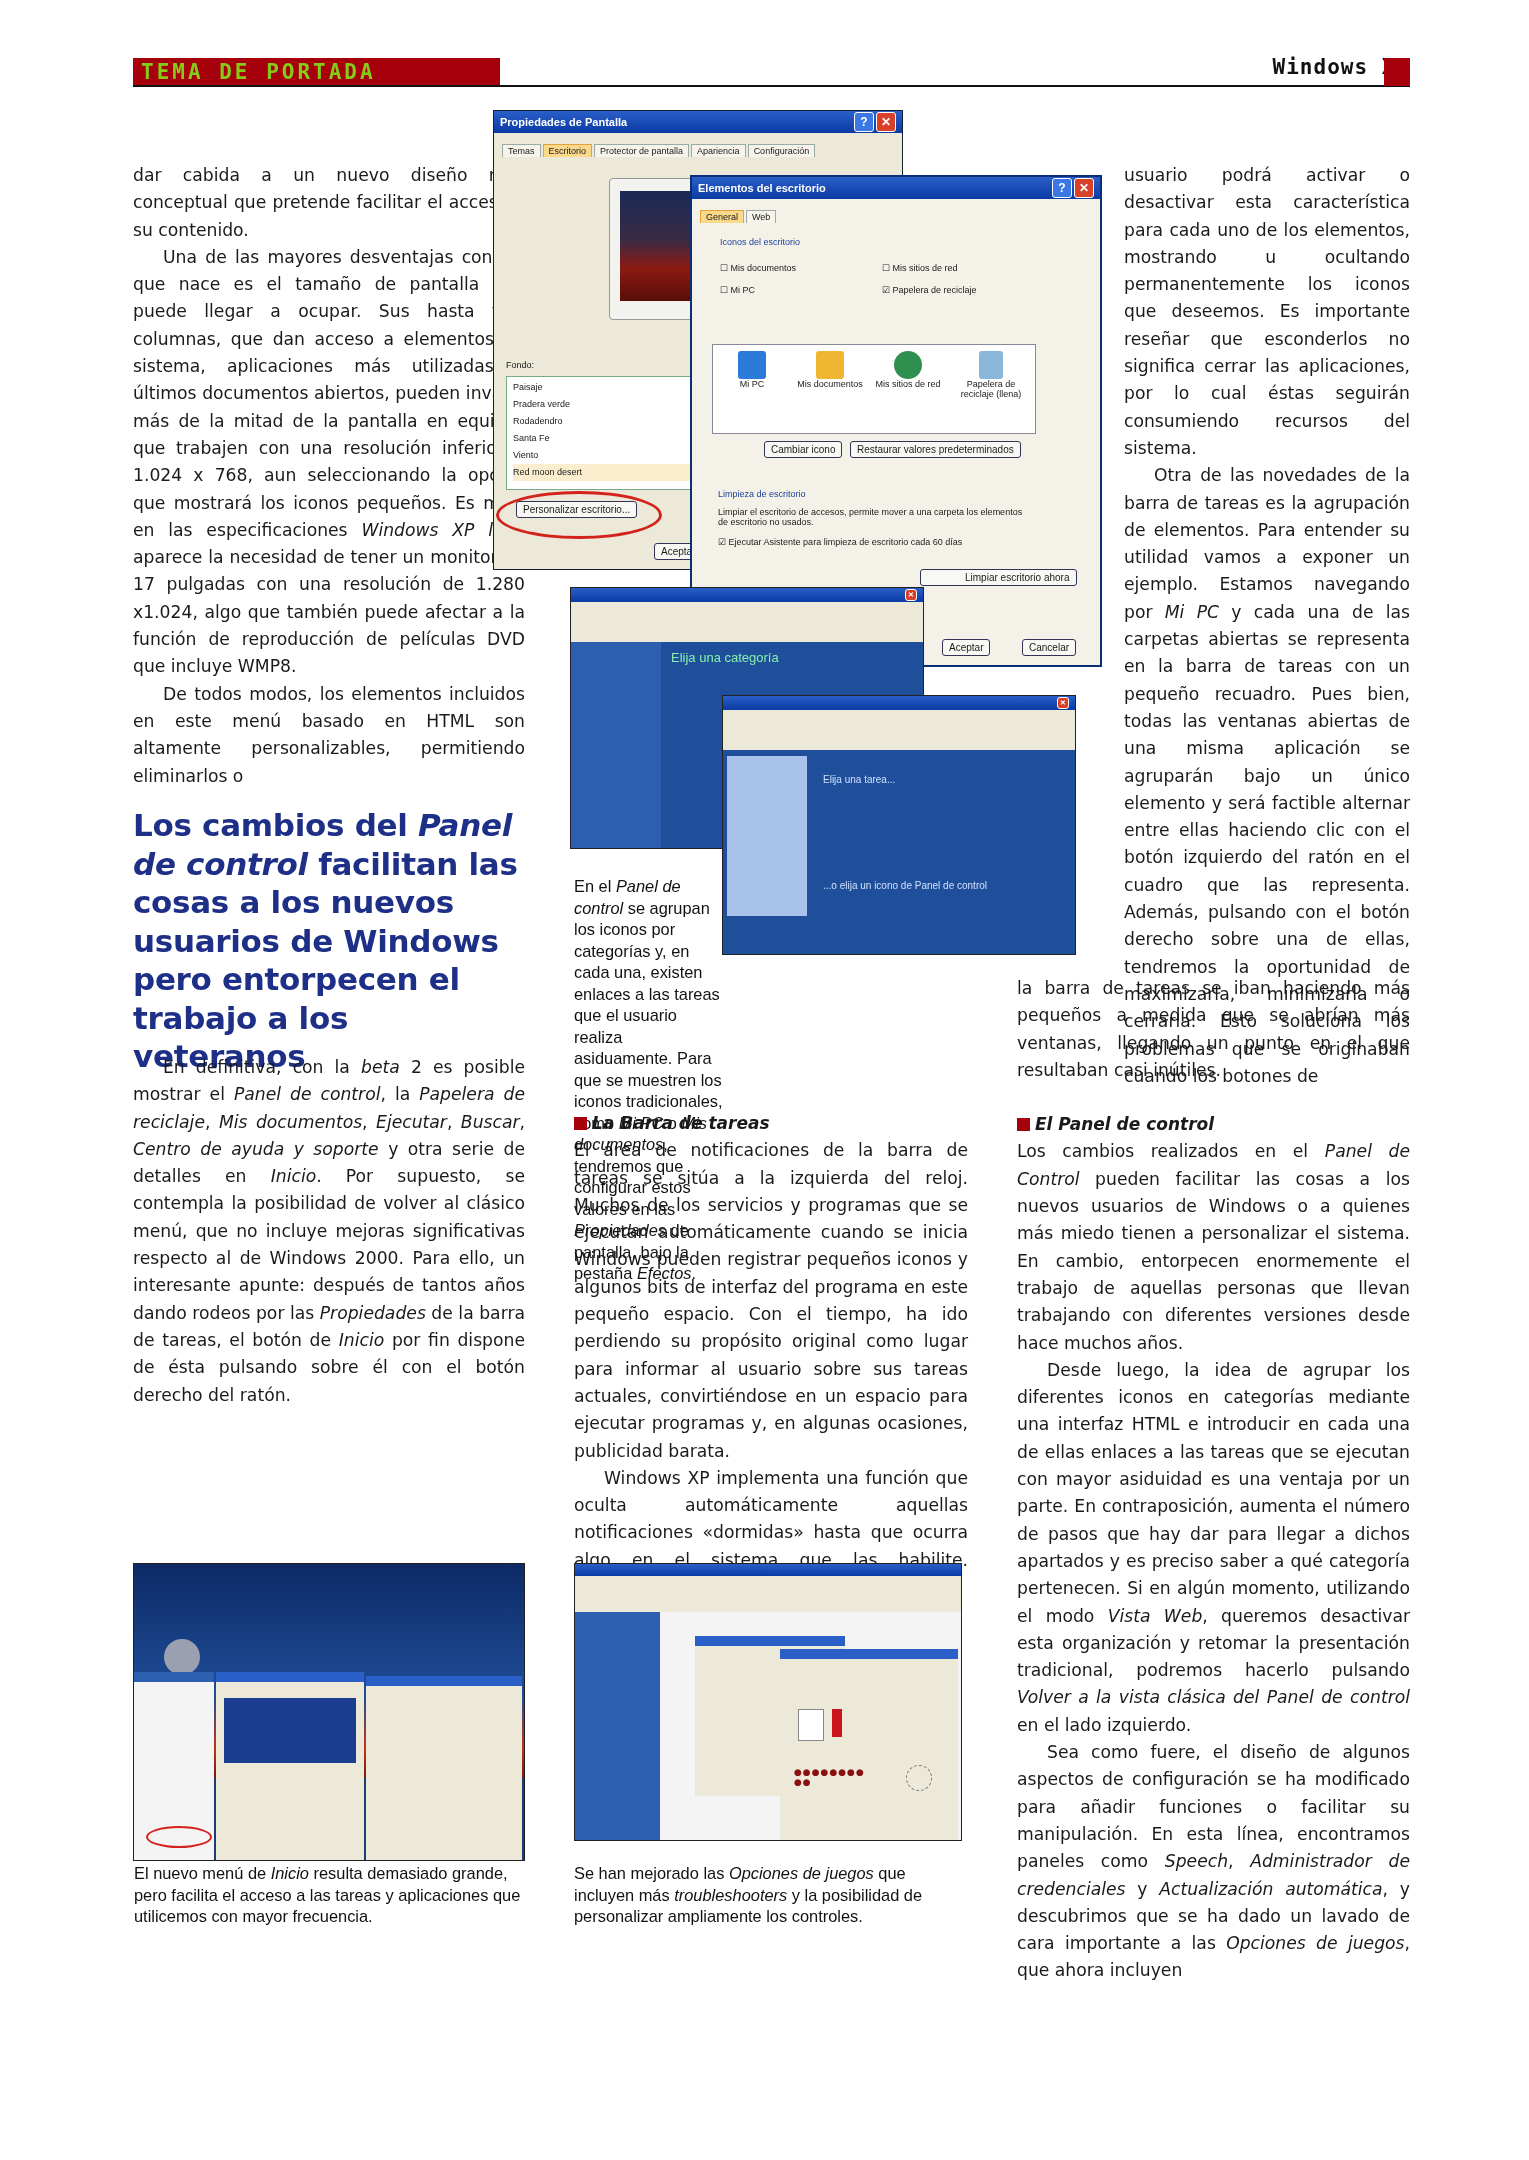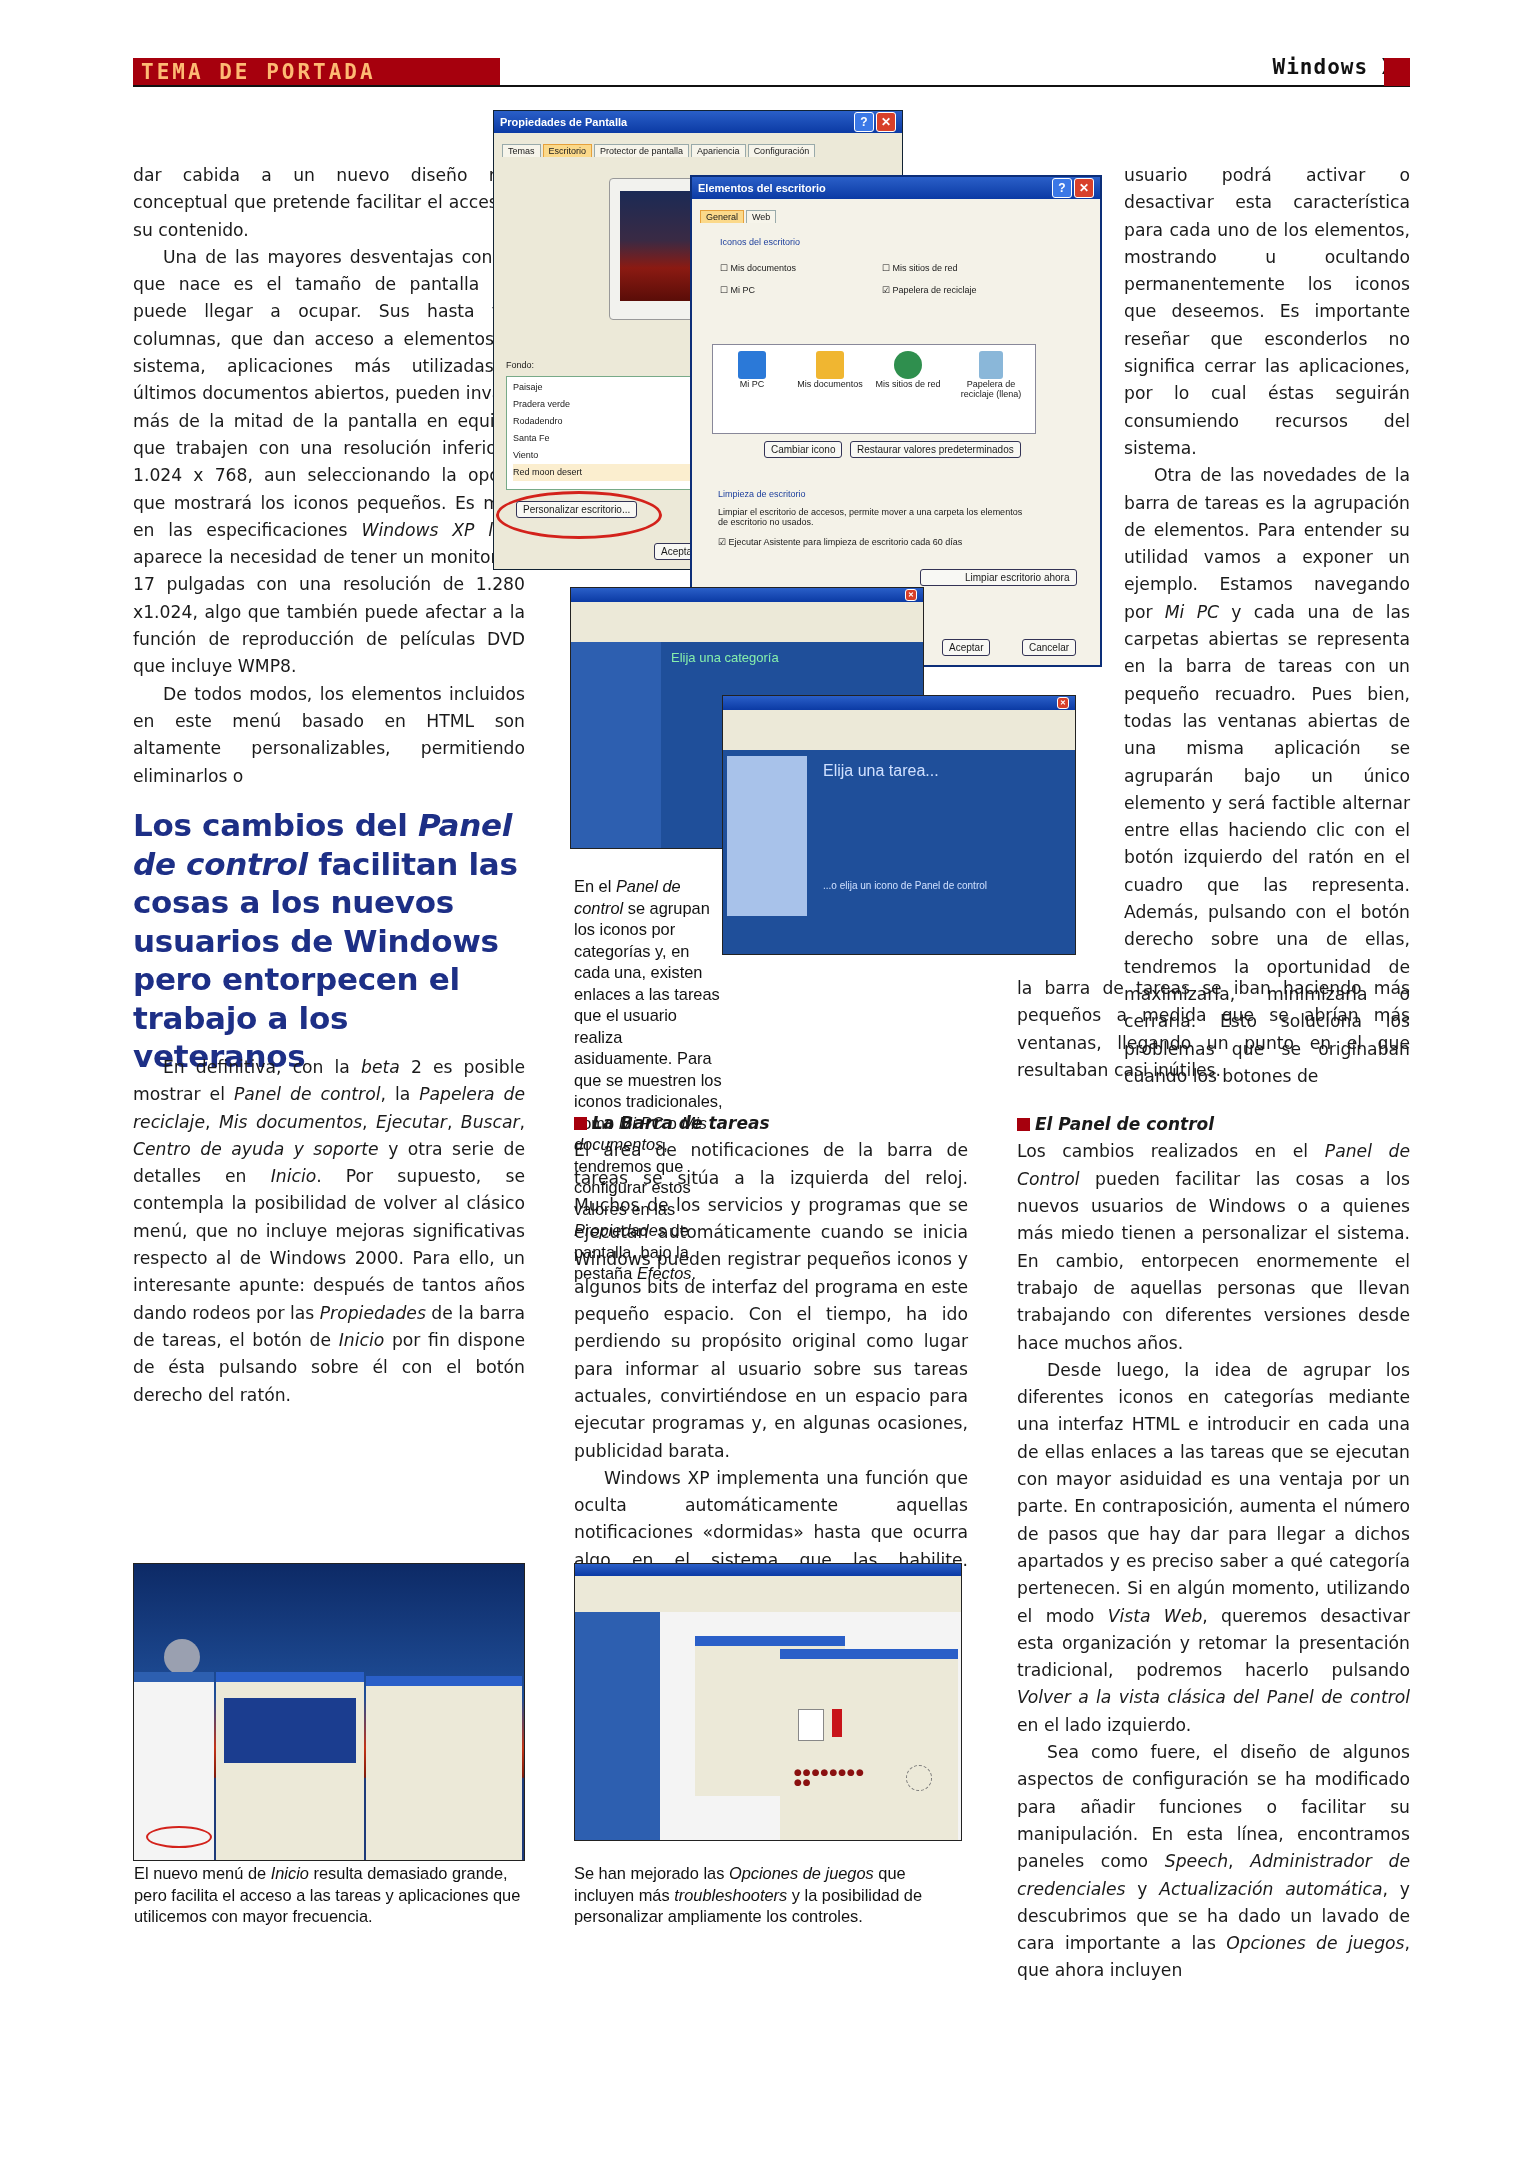--- a/index.html
+++ b/index.html
@@ -1,18 +1,18 @@
 <!DOCTYPE html>
 <html><head>
 <meta charset="utf-8">
 <style>
   html, body { margin:0; padding:0; background:#fff; }
   body { width:1529px; height:2160px; position:relative; overflow:hidden; font-family:"DejaVu Sans", sans-serif; color:#1a1a1a; }
   .hdr-left { position:absolute; left:133px; top:58px; width:367px; height:28px; background:#a6000d; }
-  .hdr-left span { position:absolute; left:8px; top:2px; color:#fdba74; font-family:"DejaVu Sans Mono", monospace; font-weight:bold; font-size:21px; letter-spacing:3px; }
+  .hdr-left span { position:absolute; left:8px; top:2px; color:#84cc16; font-family:"DejaVu Sans Mono", monospace; font-weight:bold; font-size:21px; letter-spacing:3px; }
   .hdr-rule { position:absolute; left:133px; top:85px; width:1277px; height:2px; background:#111; }
   .hdr-right { position:absolute; right:120px; top:55px; font-family:"DejaVu Sans Mono", monospace; font-weight:bold; font-size:21px; letter-spacing:1px; color:#111; }
   .hdr-right-bar { position:absolute; left:1384px; top:58px; width:26px; height:28px; background:#a6000d; }
 
   .col { position:absolute; font-size:17.2px; line-height:27.3px; text-align:justify; hyphens:none; }
   .col p { margin:0; }
   .col p.ind { text-indent:30px; }
   .col i { font-style:italic; }
 
   .headline { position:absolute; left:133px; top:806px; width:390px; color:#1d2f86; font-family:"DejaVu Sans", sans-serif; font-weight:bold; font-size:31px; line-height:38.5px; letter-spacing:-0.3px; }
@@ -147,21 +147,21 @@
 <div class="shot" style="left:722px; top:695px; width:352px; height:258px;">
   <div class="xp-title" style="height:14px;">
       <span></span>
       <span class="xp-btns">
         <span class="xp-btn close" style="width:10px;height:10px;font-size:7px;">✕</span>
       </span>
     </div>
   <div style="height:40px; background:#ece9d8;"></div>
   <div class="cp-blue" style="height:204px; position:relative;">
     <div style="position:absolute; left:4px; top:6px; width:80px; height:160px; background:#a8c2ea;"></div>
-    <div style="position:absolute; left:100px; top:12px; color:#cfe0ff; font-size:16px; font-family:'Liberation Sans', sans-serif;">Elija una tarea...</div>
+    <div style="position:absolute; left:100px; top:24px; color:#cfe0ff; font-size:10px; font-family:'Liberation Sans', sans-serif;">Elija una tarea...</div>
     <div style="position:absolute; left:100px; top:130px; color:#cfe0ff; font-size:10px; font-family:'Liberation Sans', sans-serif;">...o elija un icono de Panel de control</div>
   </div>
 </div>
 
 <div class="caption" style="left:574px; top:876px; width:150px;">
   <span>En el </span><i>Panel de control</i><span> se agrupan los iconos por categorías y, en cada una, existen enlaces a las tareas que el usuario realiza asiduamente. Para que se muestren los iconos tradicionales, como </span><i>Mi PC</i><span> o </span><i>Mis documentos</i><span>, tendremos que configurar estos valores en las </span><i>Propiedades</i><span> de pantalla, bajo la pestaña </span><i>Efectos</i><span>.</span>
 </div>
 
 <div class="col" style="left:574px; top:1110px; width:394px;">
   <p class="subhead">

